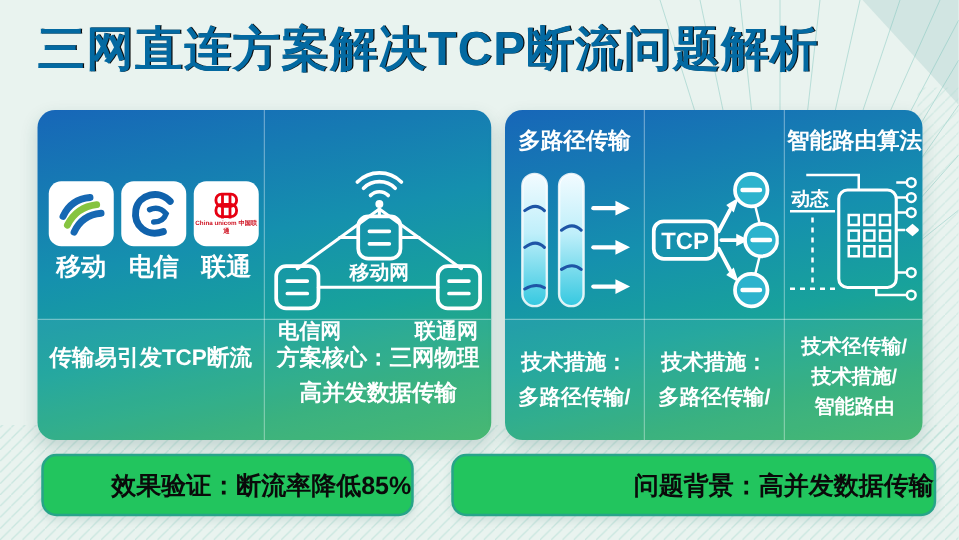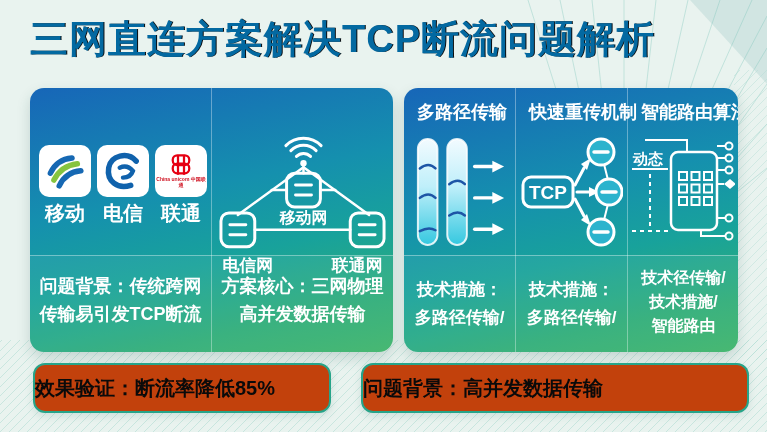--- a/index.html
+++ b/index.html
@@ -18,27 +18,27 @@
   .hdiv{position:absolute;left:0;top:167px;width:100%;height:1px;background:rgba(255,255,255,.4);}
   .botshade{position:absolute;left:0;top:168px;width:100%;height:96px;background:rgba(255,255,255,.06);}
   .lcol{position:absolute;top:0;height:167px;}
   .tile{position:absolute;top:57px;width:52px;height:52px;background:#fff;border-radius:10px;
         display:flex;flex-direction:column;align-items:center;justify-content:center;}
   .tile-label{position:absolute;top:112px;width:52px;text-align:center;
               font-size:20px;font-weight:700;color:#fff;}
   .lcap{position:absolute;top:184px;width:181px;text-align:center;color:#fff;
         font-size:18px;font-weight:700;line-height:28px;z-index:3;}
   .rcol{position:absolute;top:0;width:111px;height:167px;}
-  .rhead{position:absolute;top:12px;left:0;width:100%;text-align:left;
-         font-size:18px;font-weight:700;color:#fff;letter-spacing:0;padding-left:13px;}
+  .rhead{position:absolute;top:12px;left:0;width:100%;text-align:center;
+         font-size:18px;font-weight:700;color:#fff;letter-spacing:0;}
   .rcap{position:absolute;width:111px;text-align:center;color:#fff;font-weight:700;z-index:3;}
   .rcap.two{top:188px;font-size:17px;line-height:28px;}
   .rcap.three{top:178px;font-size:16px;line-height:24px;}
-  .pill{position:absolute;top:363px;height:46px;background:#c2410c;border:2px solid #27a489;
-        border-radius:12px;z-index:2;display:flex;align-items:center;justify-content:flex-start;
+  .pill{position:absolute;top:363px;height:46px;background:#22c55e;border:2px solid #27a489;
+        border-radius:12px;z-index:2;display:flex;align-items:center;justify-content:flex-end;
         box-shadow:0 3px 8px rgba(20,80,70,.12);}
   .pill1{left:33px;width:294px;}
   .pill2{left:361px;width:384px;}
   .pill span{font-size:20px;font-weight:700;color:#0a0a0a;}
   .unicom-text{font-size:5px;line-height:1.15;color:#cf1322;text-align:center;font-weight:700;}
   svg text{font-family:"Liberation Sans","DejaVu Sans",sans-serif;}
 </style>
 </head>
 <body>
 
@@ -117,21 +117,20 @@
         </g>
         <text x="92" y="102" text-anchor="middle" font-size="16" font-weight="700" fill="#ffffff">移动网</text>
         <text x="36" y="150" text-anchor="middle" font-size="17" font-weight="700" fill="#ffffff">电信网</text>
         <text x="146" y="150" text-anchor="middle" font-size="17" font-weight="700" fill="#ffffff">联通网</text>
       </svg>
     </div>
 
     <div class="hdiv"></div>
 
     <div class="lcap" style="left:0;">
-      <span style="display:block">问题背景：传统跨网</span>
       <span style="display:block">传输易引发TCP断流</span>
     </div>
     <div class="lcap" style="left:182px;">
       <span style="display:block">方案核心：三网物理</span>
       <span style="display:block">高并发数据传输</span>
     </div>
   </section>
 
   <section class="panel right">
     <div class="botshade"></div>
@@ -164,21 +163,20 @@
       <div class="rcap two">
         <span style="display:block">技术措施：</span>
         <span style="display:block">多路径传输/</span>
         <span style="display:block"></span>
       </div>
     </div>
 
     <div class="vdiv" style="left:111px;"></div>
 
     <div class="rcol" style="left:112px;">
-      <div class="rhead">快速重传机制</div>
       <svg width="102" height="112" viewBox="0 0 102 112" style="position:absolute;left:5px;top:48px;">
         <g stroke="#ffffff" stroke-width="2" fill="none">
           <path d="M83 28 L87 44 M87 68 L83 84"></path>
         </g>
         <rect x="2" y="41" width="50" height="30" rx="8" stroke="#ffffff" stroke-width="3" fill="none"></rect>
         <text x="27" y="63" text-anchor="middle" font-size="19" font-weight="700" fill="#ffffff">TCP</text>
         <g stroke="#ffffff" stroke-width="3" fill="#ffffff" stroke-linecap="round">
           <path d="M54 49 L63 32"></path>
             <polygon points="60,28 70,22 66,34" stroke="none"></polygon>
           <path d="M56 56 H68"></path>

